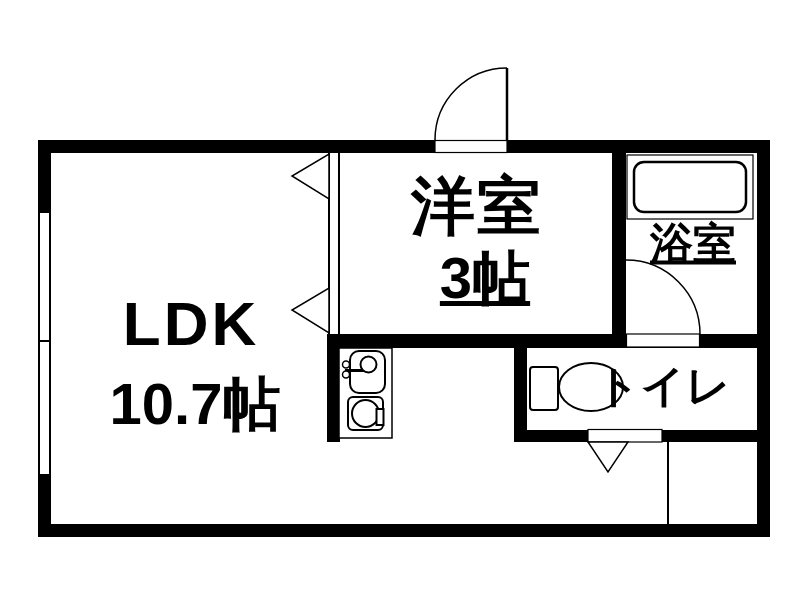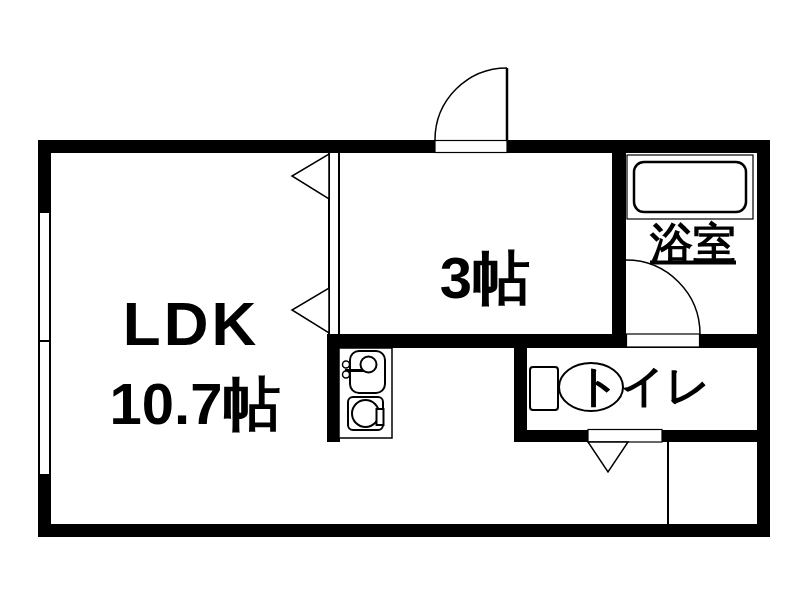--- a/index.html
+++ b/index.html
@@ -5,23 +5,23 @@
   html,body{margin:0;padding:0;background:#ffffff;}
   .stage{position:relative;width:800px;height:600px;background:#ffffff;overflow:hidden;
          font-family:"Liberation Sans","DejaVu Sans",sans-serif;}
   .wall{position:absolute;background:#000000;}
   .thin{position:absolute;background:#000000;}
   .label{position:absolute;transform:translate(-50%,-50%);color:#000000;font-weight:600;
          white-space:nowrap;line-height:1;text-align:center;}
   .lbl-ldk{font-size:62px;letter-spacing:3px;}
   .lbl-ldk-size{font-size:58px;}
   .lbl-yoshitsu{font-size:64px;letter-spacing:2px;}
-  .lbl-yoshitsu-size{font-size:58px;}
+  .lbl-yoshitsu-size{font-size:58px;text-decoration:underline;}
   .lbl-bath{font-size:43px;}
-  .lbl-toilet{font-size:44px;}
+  .lbl-toilet{font-size:44px;margin-left:20px;}
   .lbl-entrance{font-size:41px;}
   svg.overlay{position:absolute;left:0;top:0;width:800px;height:600px;}
 </style>
 </head>
 <body>
 
 <div class="stage">
 
   <div class="wall" style="left:38px;top:140px;width:397px;height:13px;"></div>
   <div class="wall" style="left:507px;top:140px;width:263px;height:13px;"></div>
@@ -74,20 +74,21 @@
     <circle cx="365.5" cy="413.5" r="13.5" fill="#ffffff" stroke="#000000" stroke-width="2"></circle>
     <rect x="376.5" y="409" width="7" height="16" fill="#ffffff" stroke="#000000" stroke-width="2"></rect>
 
     <rect x="530" y="367" width="28" height="43" rx="3" fill="#ffffff" stroke="#000000" stroke-width="2"></rect>
     <ellipse cx="591" cy="387" rx="32" ry="24" fill="#ffffff" stroke="#000000" stroke-width="2"></ellipse>
   </svg>
 
   <div class="label lbl-ldk" style="left:191px;top:324px;">LDK</div>
   <div class="label lbl-ldk-size" style="left:195px;top:404px;">10.7帖</div>
 
+  <div class="label lbl-yoshitsu" style="left:477px;top:206px;">洋室</div>
   <div class="label lbl-yoshitsu-size" style="left:485px;top:278px;">3帖</div>
 
   <div class="label lbl-bath" style="left:693px;top:243px;text-decoration:underline;">浴室</div>
 
   <div class="label lbl-toilet" style="left:643px;top:386px;">トイレ</div>
 
 
 </div>
 
 </body></html>

